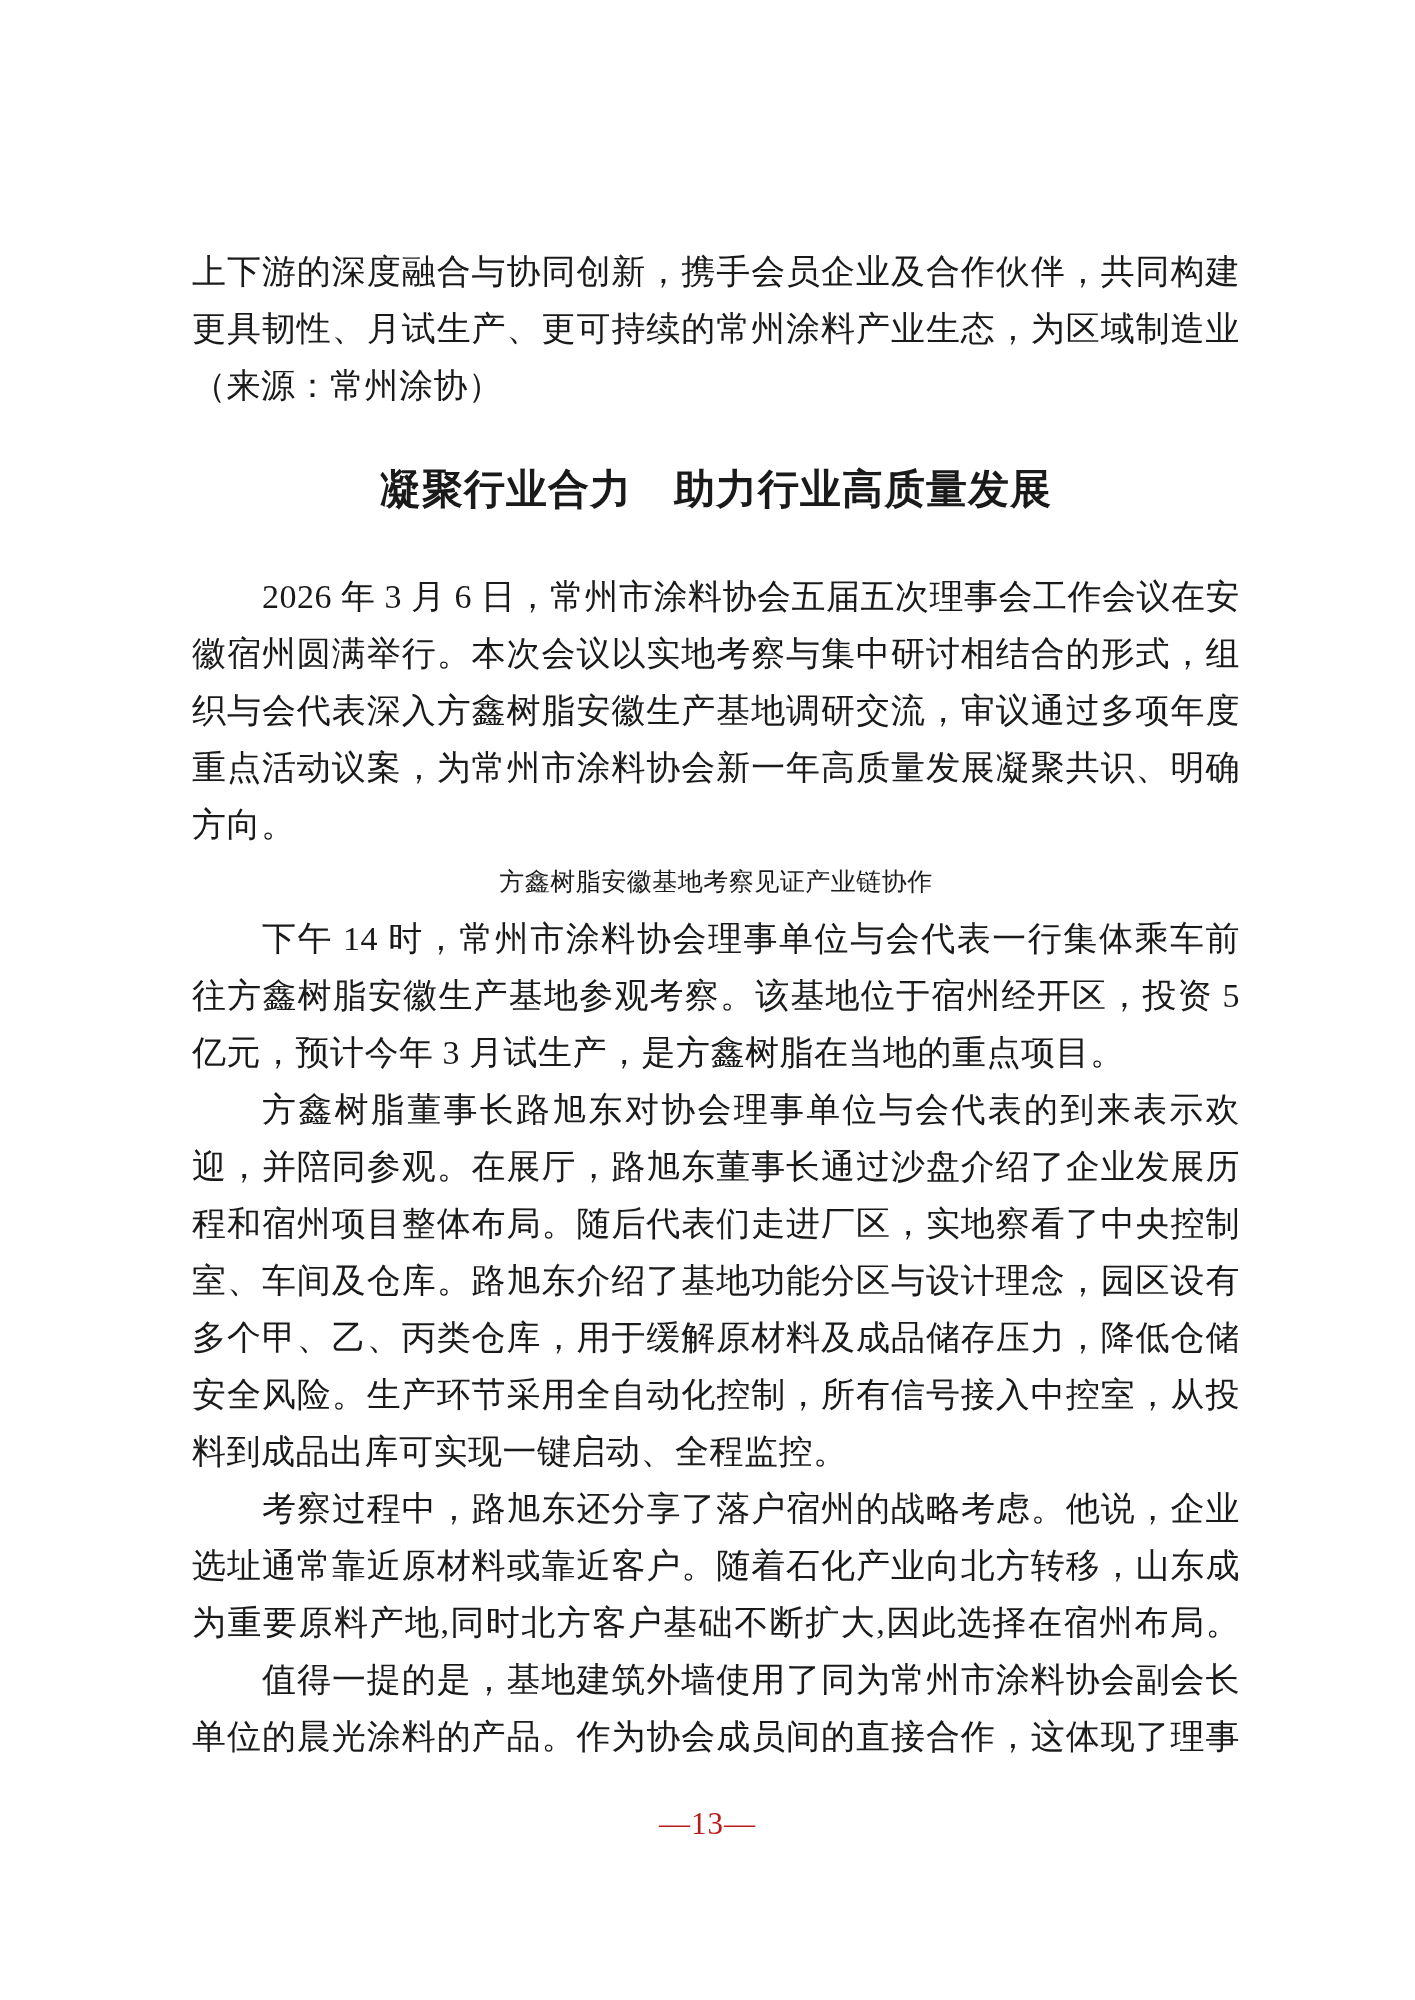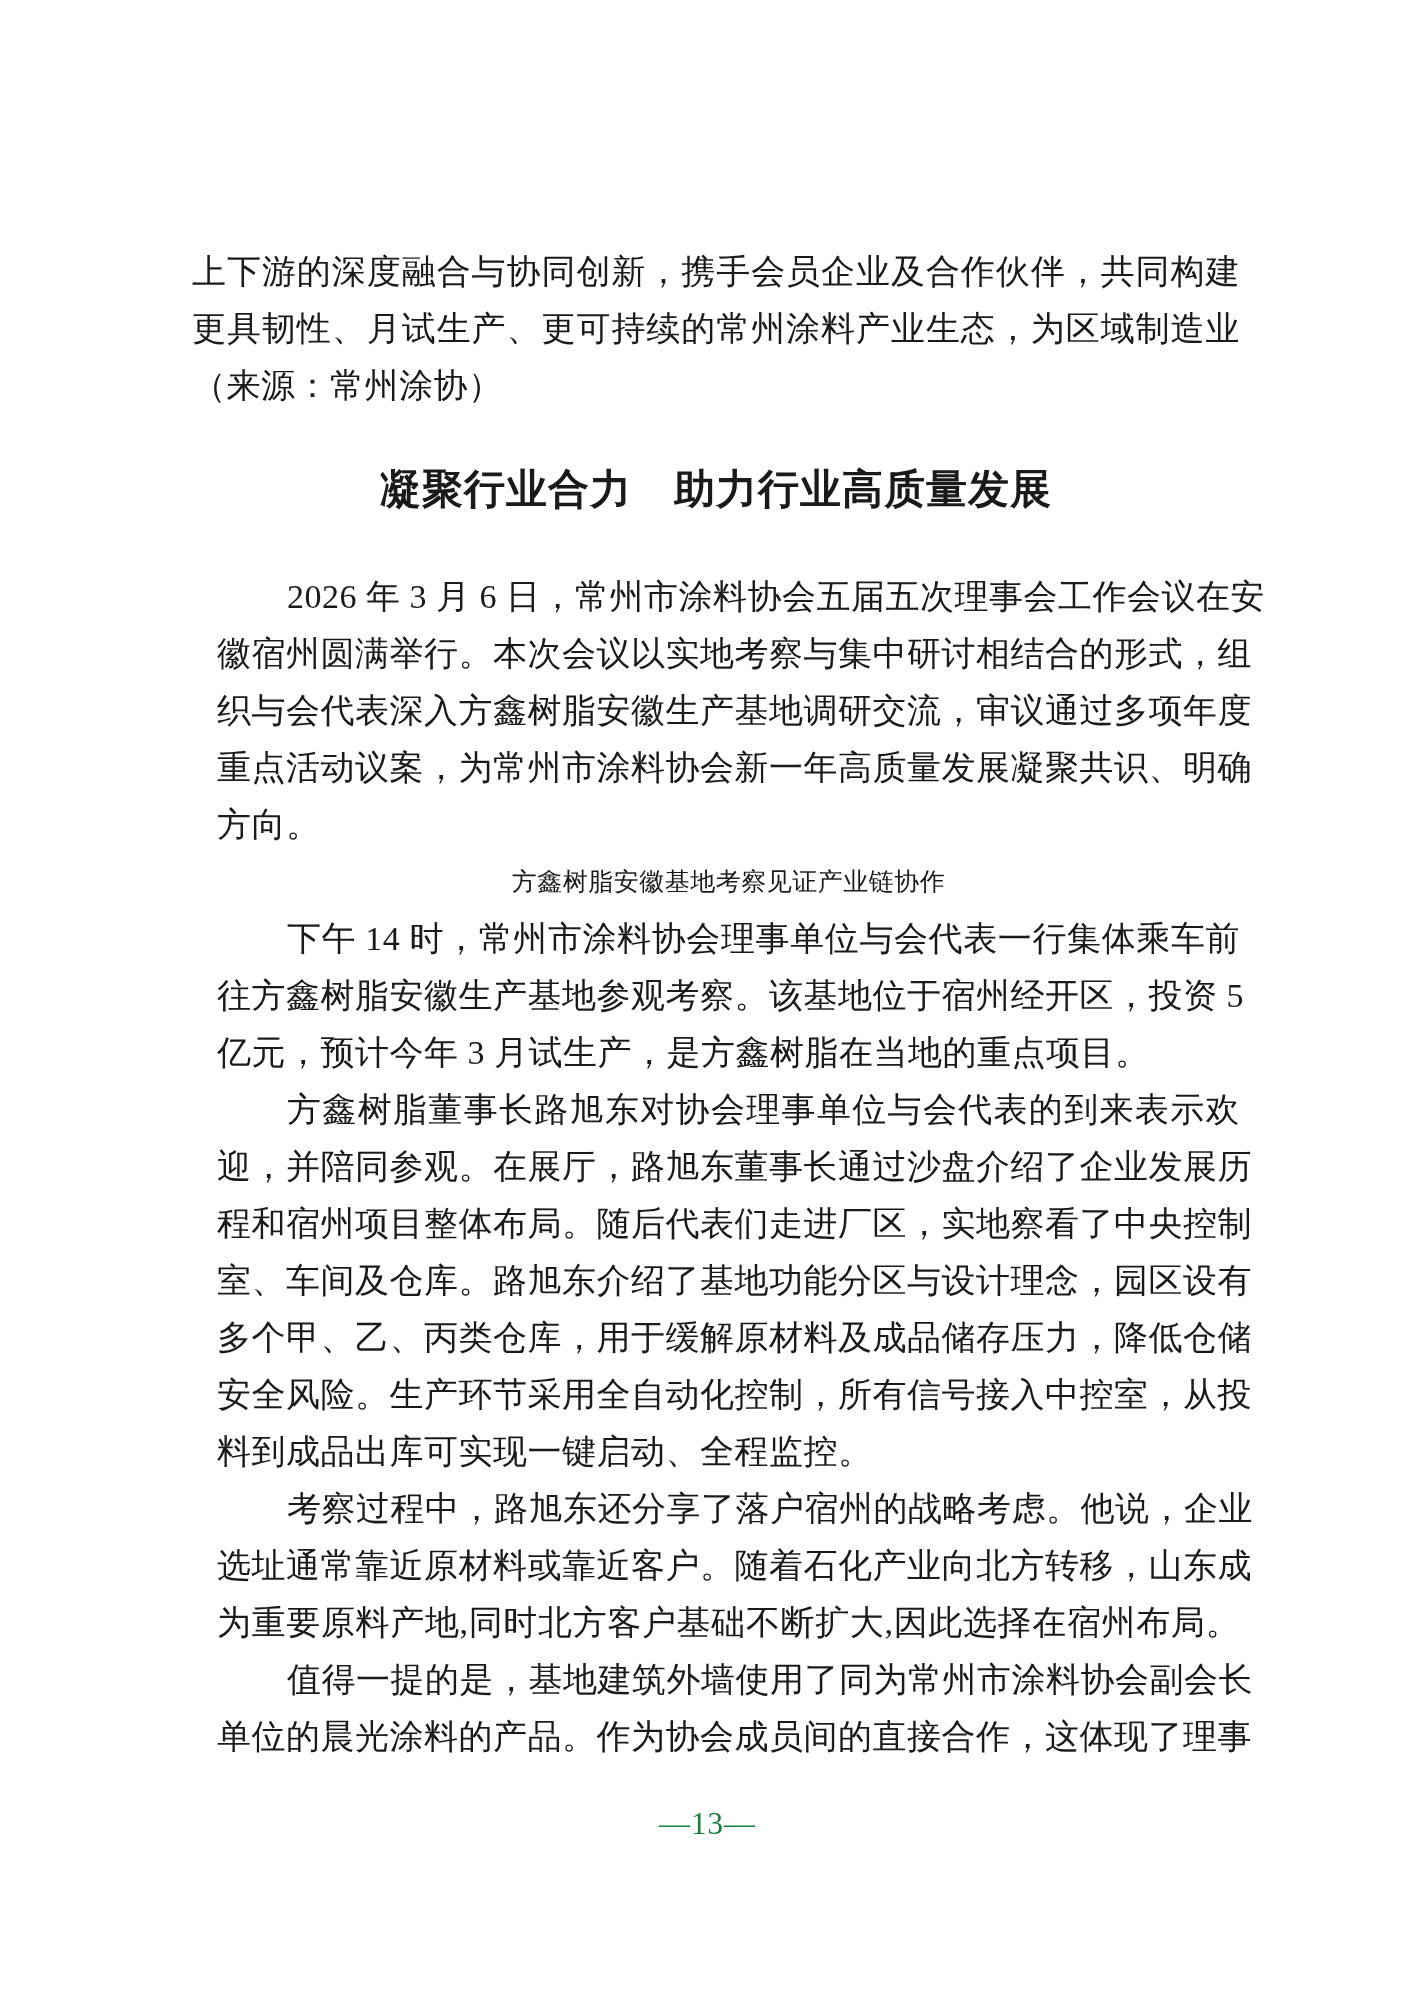--- a/index.html
+++ b/index.html
@@ -50,39 +50,38 @@
     height: 62px;
     line-height: 62px;
     font-size: 41px;
     font-weight: bold;
     text-align: center;
     white-space: nowrap;
     letter-spacing: 1px;
   }
   .body-lines {
     margin-top: 48px;
-    margin-left: 25px;
   }
   .subheading {
     font-weight: normal;
     text-align: center;
     text-align-last: center;
     font-size: 25px;
   }
   .page-footer {
     position: absolute;
     top: 1806px;
     left: 0;
     width: 100%;
     text-align: center;
     font-size: 31px;
     line-height: 36px;
     letter-spacing: 1px;
     font-family: "Liberation Serif", "DejaVu Serif", serif;
-    color: #15803d;
+    color: #b91c1c;
   }
 </style>
 </head>
 <body>
 
 <div class="page">
 
   <div class="content">
 
     <div class="continuation">

